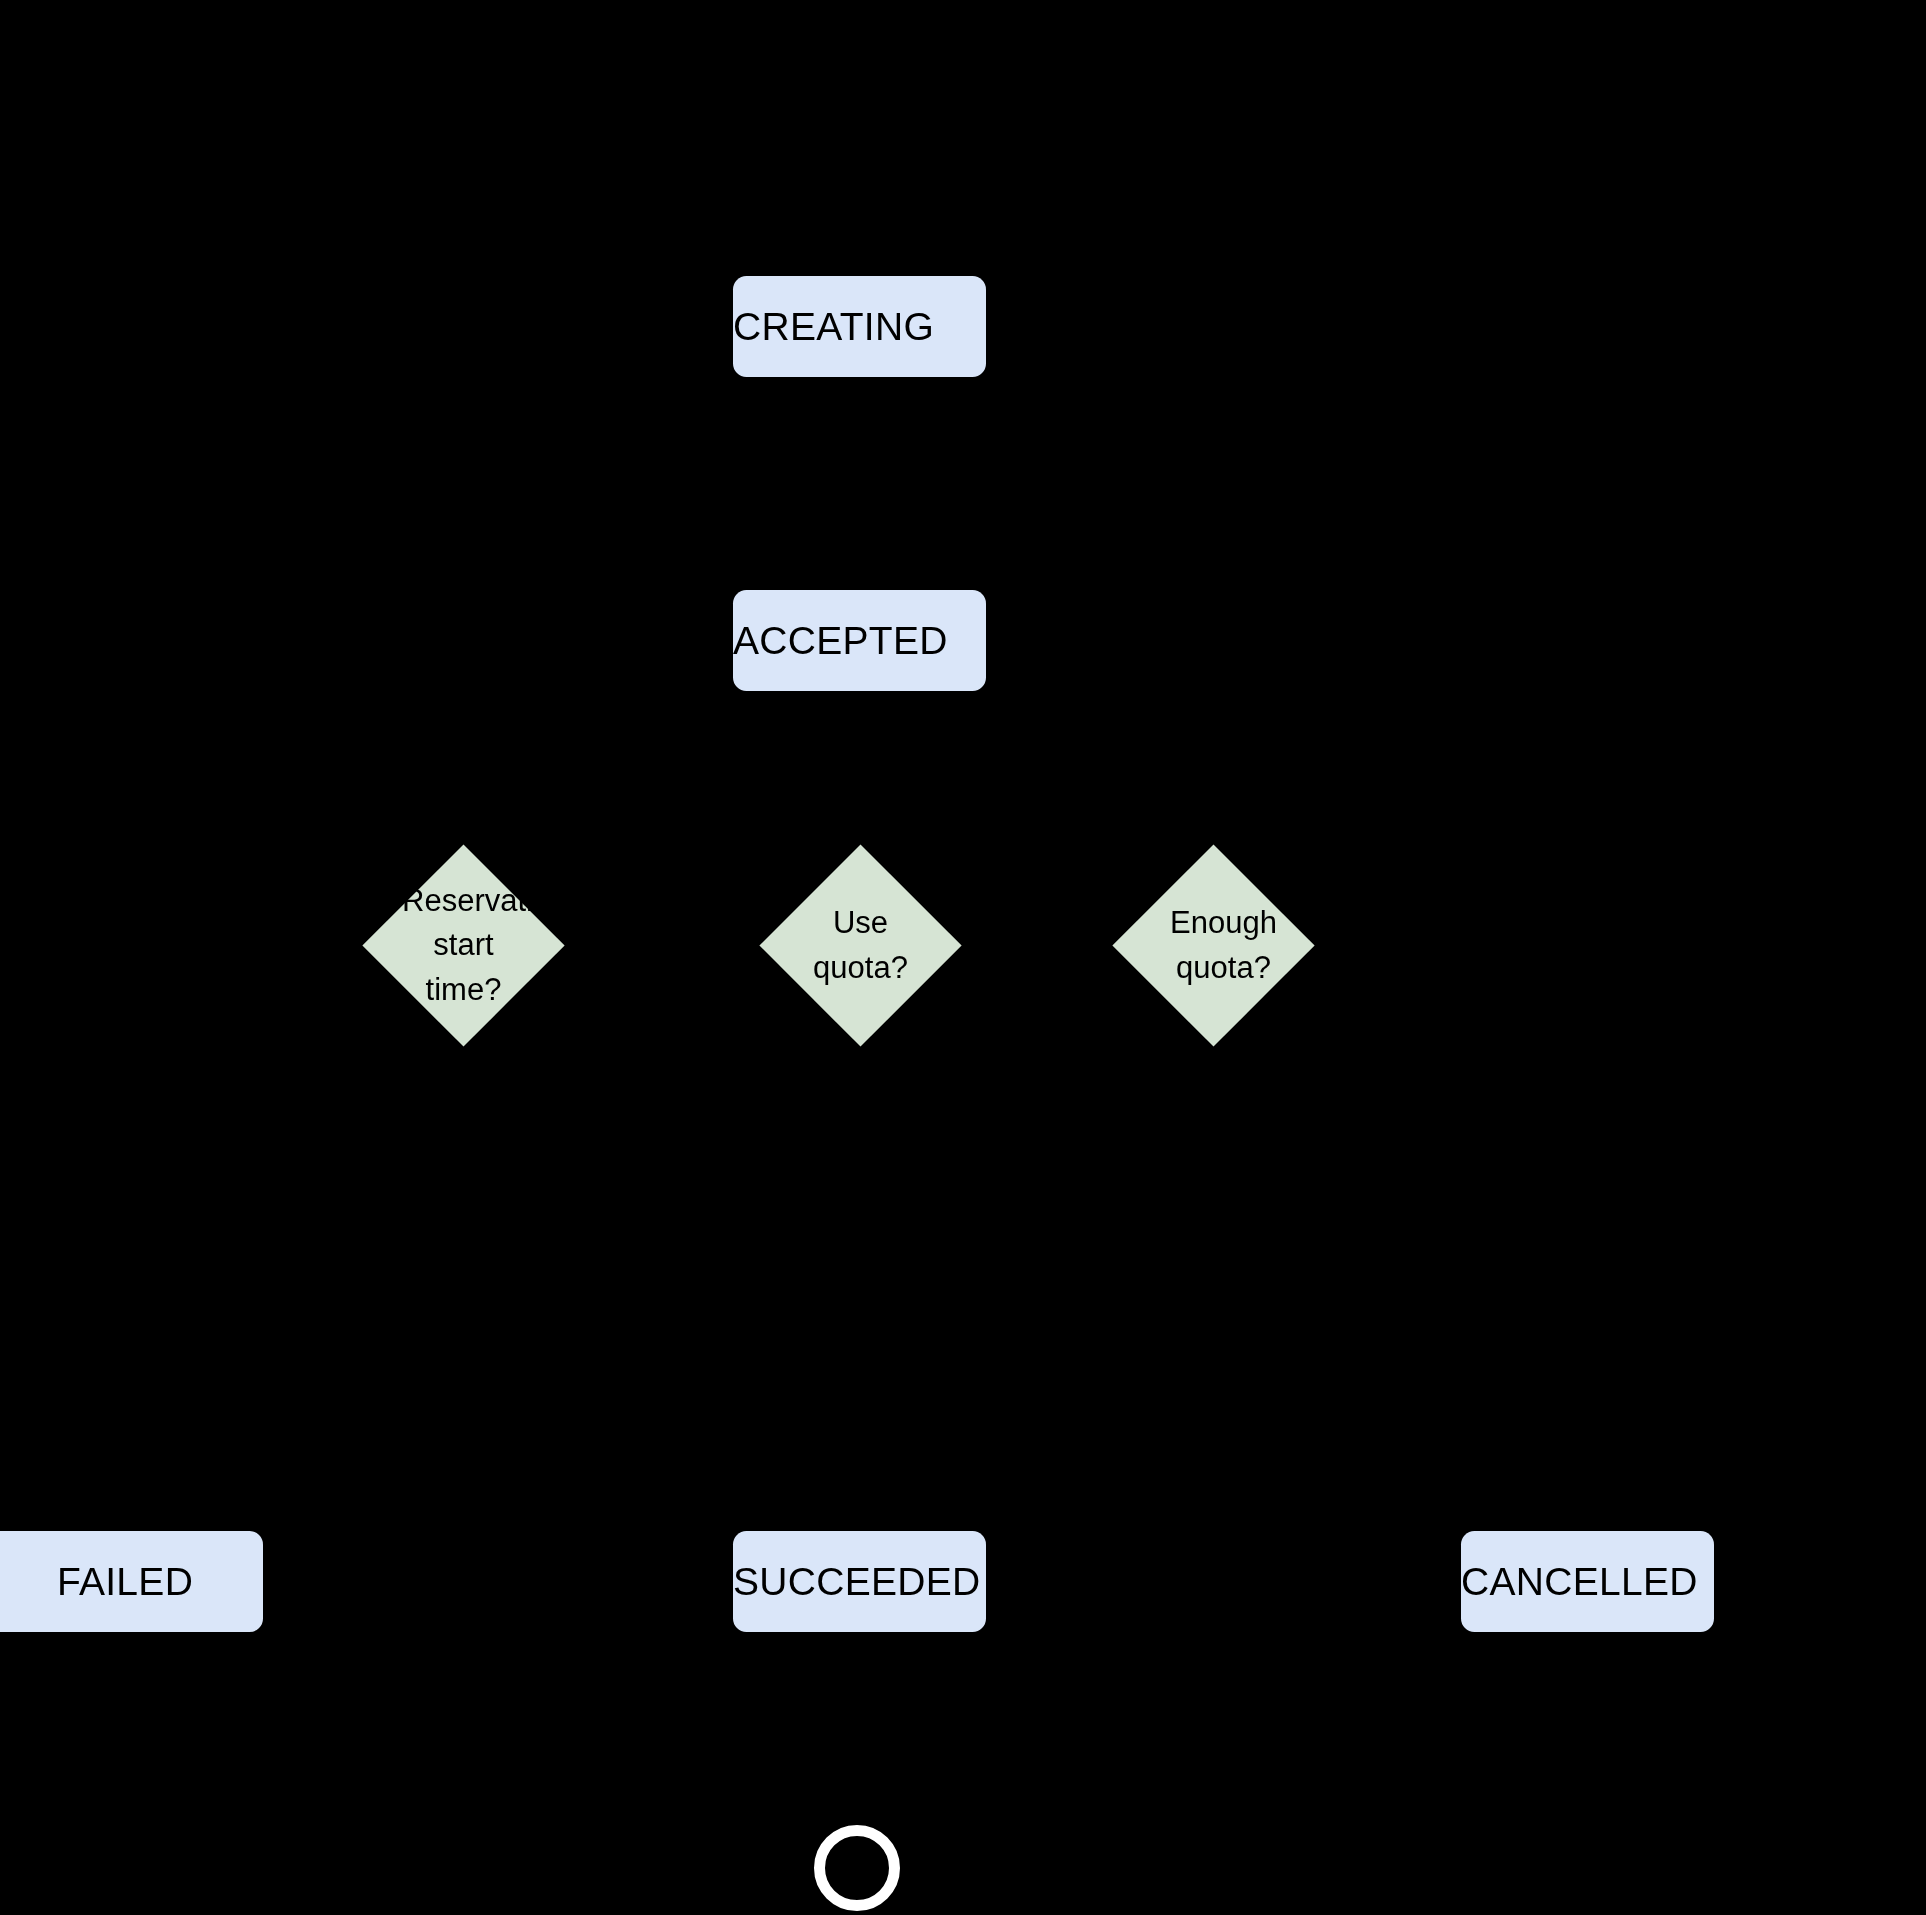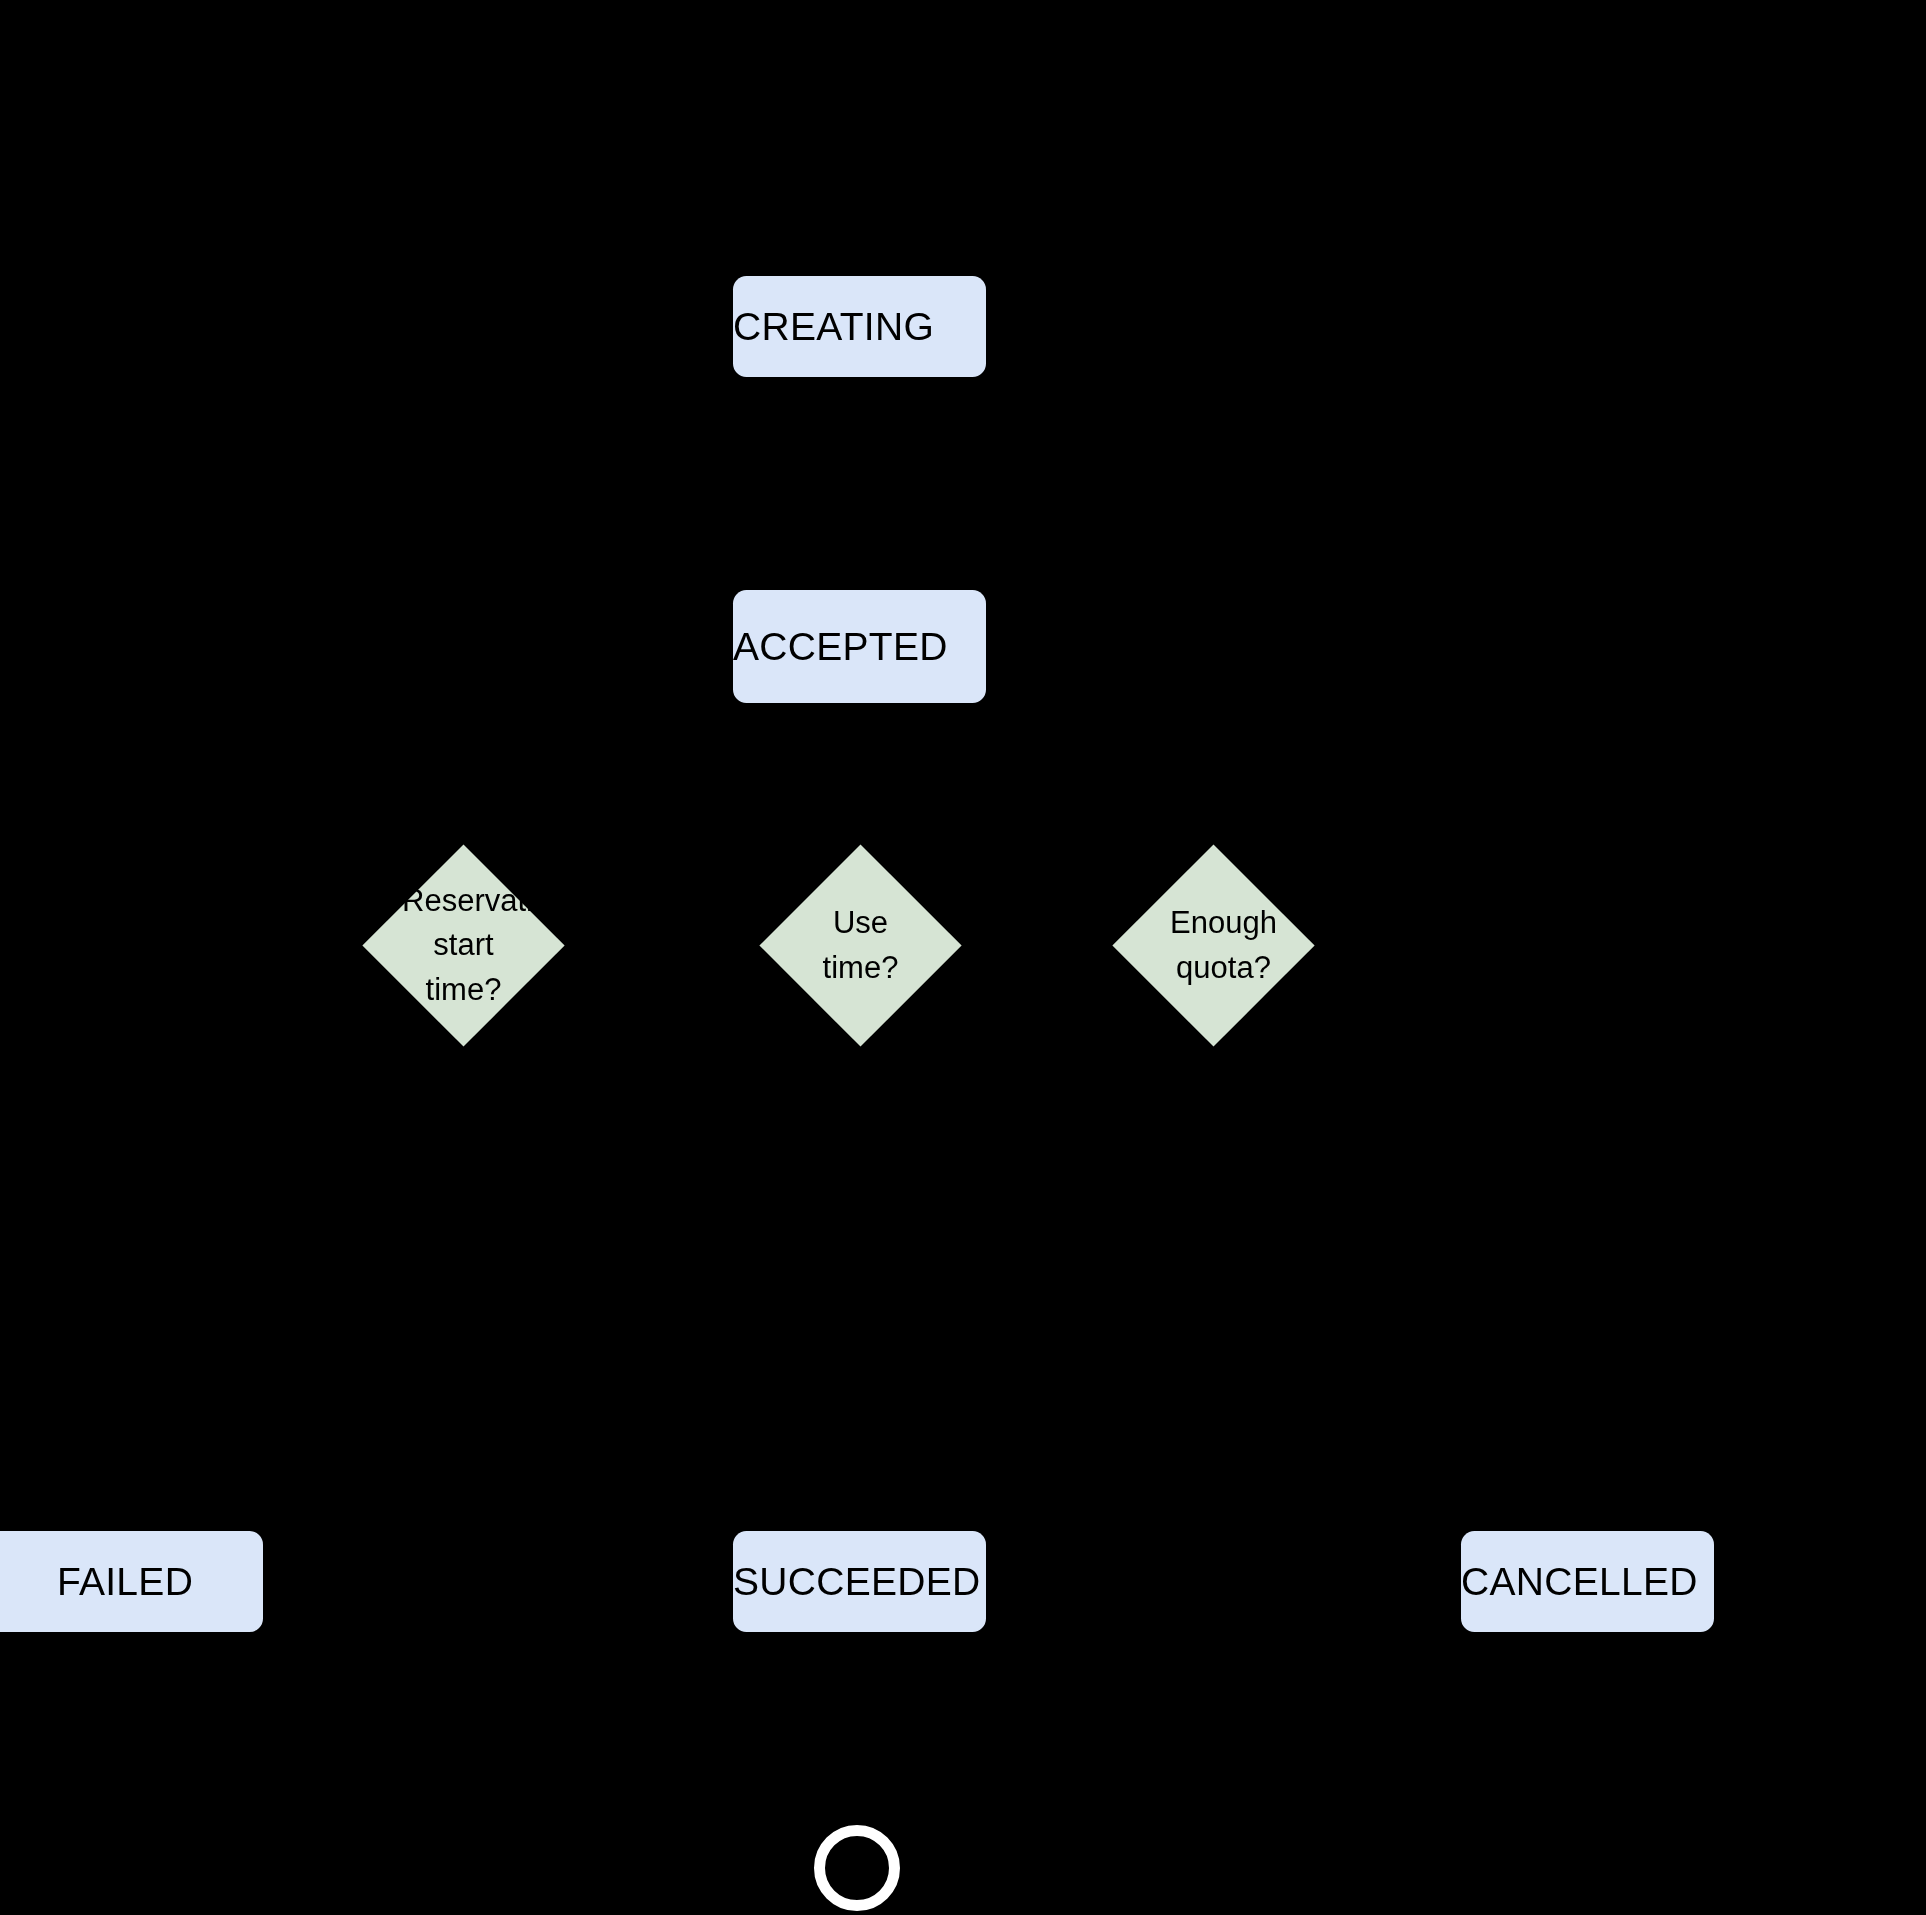--- a/index.html
+++ b/index.html
@@ -101,21 +101,21 @@
       <polygon points="2458,2422 2438,2382 2478,2382"></polygon>
       <polygon points="3075,2965 3055,2925 3095,2925"></polygon>
       <polygon points="1665,3534 1645,3494 1685,3494"></polygon>
     </g>
   </svg>
 
   <div class="state-box" style="left:733px; top:276px; width:253px; height:101px;">
     <span>CREATING</span>
   </div>
 
-  <div class="state-box" style="left:733px; top:590px; width:253px; height:113px;">
+  <div class="state-box" style="left:733px; top:590px; width:253px; height:101px;">
     <span>ACCEPTED</span>
   </div>
 
   <div class="state-box align-left-clip" style="left:-13px; top:1531px; width:276px; height:101px;">
     <span>FAILED</span>
   </div>
 
   <div class="state-box" style="left:1461px; top:1531px; width:253px; height:101px;">
     <span>CANCELLED</span>
   </div>
@@ -125,21 +125,21 @@
   </div>
 
   <div class="decision" style="left:392px; top:874px; width:143px; height:143px;">
     <div class="shape"></div>
     <div class="dlabel">Reservation
 start time?</div>
   </div>
 
   <div class="decision" style="left:789px; top:874px; width:143px; height:143px;">
     <div class="shape"></div>
-    <div class="dlabel">Use time?</div>
+    <div class="dlabel">Use quota?</div>
   </div>
 
   <div class="decision" style="left:1142px; top:874px; width:143px; height:143px;justify-content:flex-end;">
     <div class="shape"></div>
     <div class="dlabel">Enough
 quota?</div>
   </div>
 
 
   <div class="end-ring" style="left:814px; top:1825px; width:86px; height:86px;"></div>

